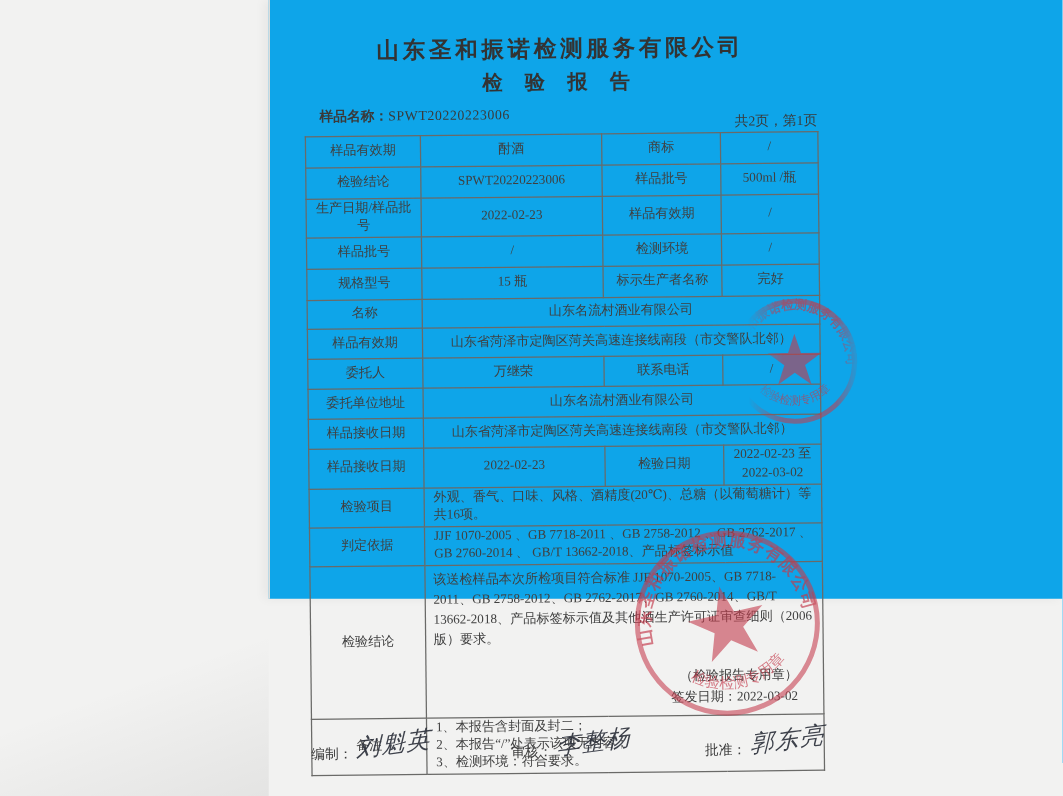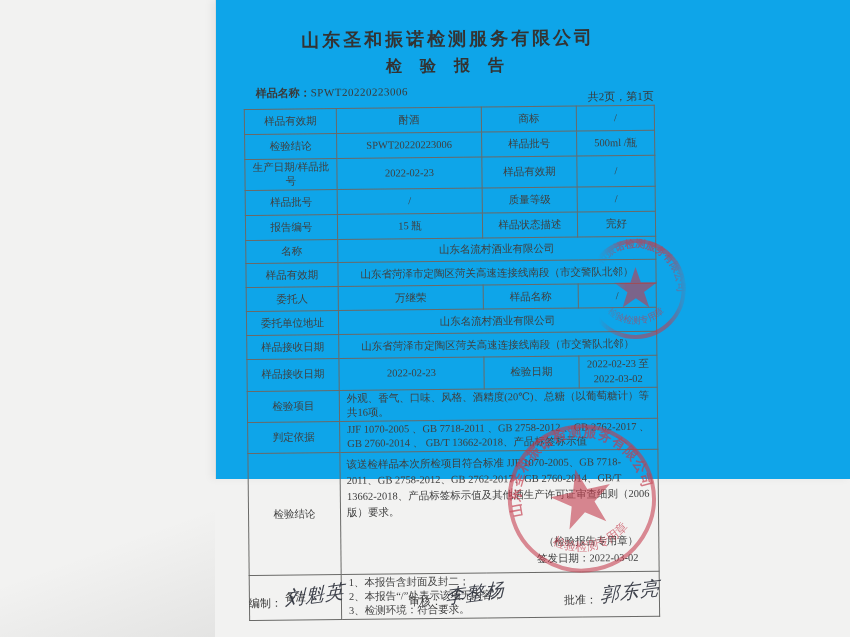--- a/index.html
+++ b/index.html
@@ -74,42 +74,42 @@
         </tr>
         <tr style="height:24px">
           <td class="lbl">生产日期/样品批号</td>
           <td>2022-02-23</td>
           <td class="lbl">样品有效期</td>
           <td>/</td>
         </tr>
         <tr style="height:25px">
           <td class="lbl">样品批号</td>
           <td>/</td>
-          <td class="lbl">质量等级</td>
+          <td class="lbl">检测环境</td>
           <td>/</td>
         </tr>
         <tr style="height:25px">
-          <td class="lbl">报告编号</td>
+          <td class="lbl">规格型号</td>
           <td>15 瓶</td>
-          <td class="lbl">样品状态描述</td>
+          <td class="lbl">标示生产者名称</td>
           <td>完好</td>
         </tr>
 
         <tr style="height:23px">
           <td class="lbl">名称</td>
           <td colspan="3">山东名流村酒业有限公司</td>
         </tr>
         <tr style="height:24px">
           <td class="lbl">样品有效期</td>
           <td colspan="3">山东省菏泽市定陶区菏关高速连接线南段（市交警队北邻）</td>
         </tr>
         <tr style="height:24px">
           <td class="lbl">委托人</td>
           <td>万继荣</td>
-          <td class="lbl">样品名称</td>
+          <td class="lbl">联系电话</td>
           <td>/</td>
         </tr>
         <tr style="height:24px">
           <td class="lbl">委托单位地址</td>
           <td colspan="3">山东名流村酒业有限公司</td>
         </tr>
         <tr style="height:24px">
           <td class="lbl">样品接收日期</td>
           <td colspan="3">山东省菏泽市定陶区菏关高速连接线南段（市交警队北邻）</td>
         </tr>

